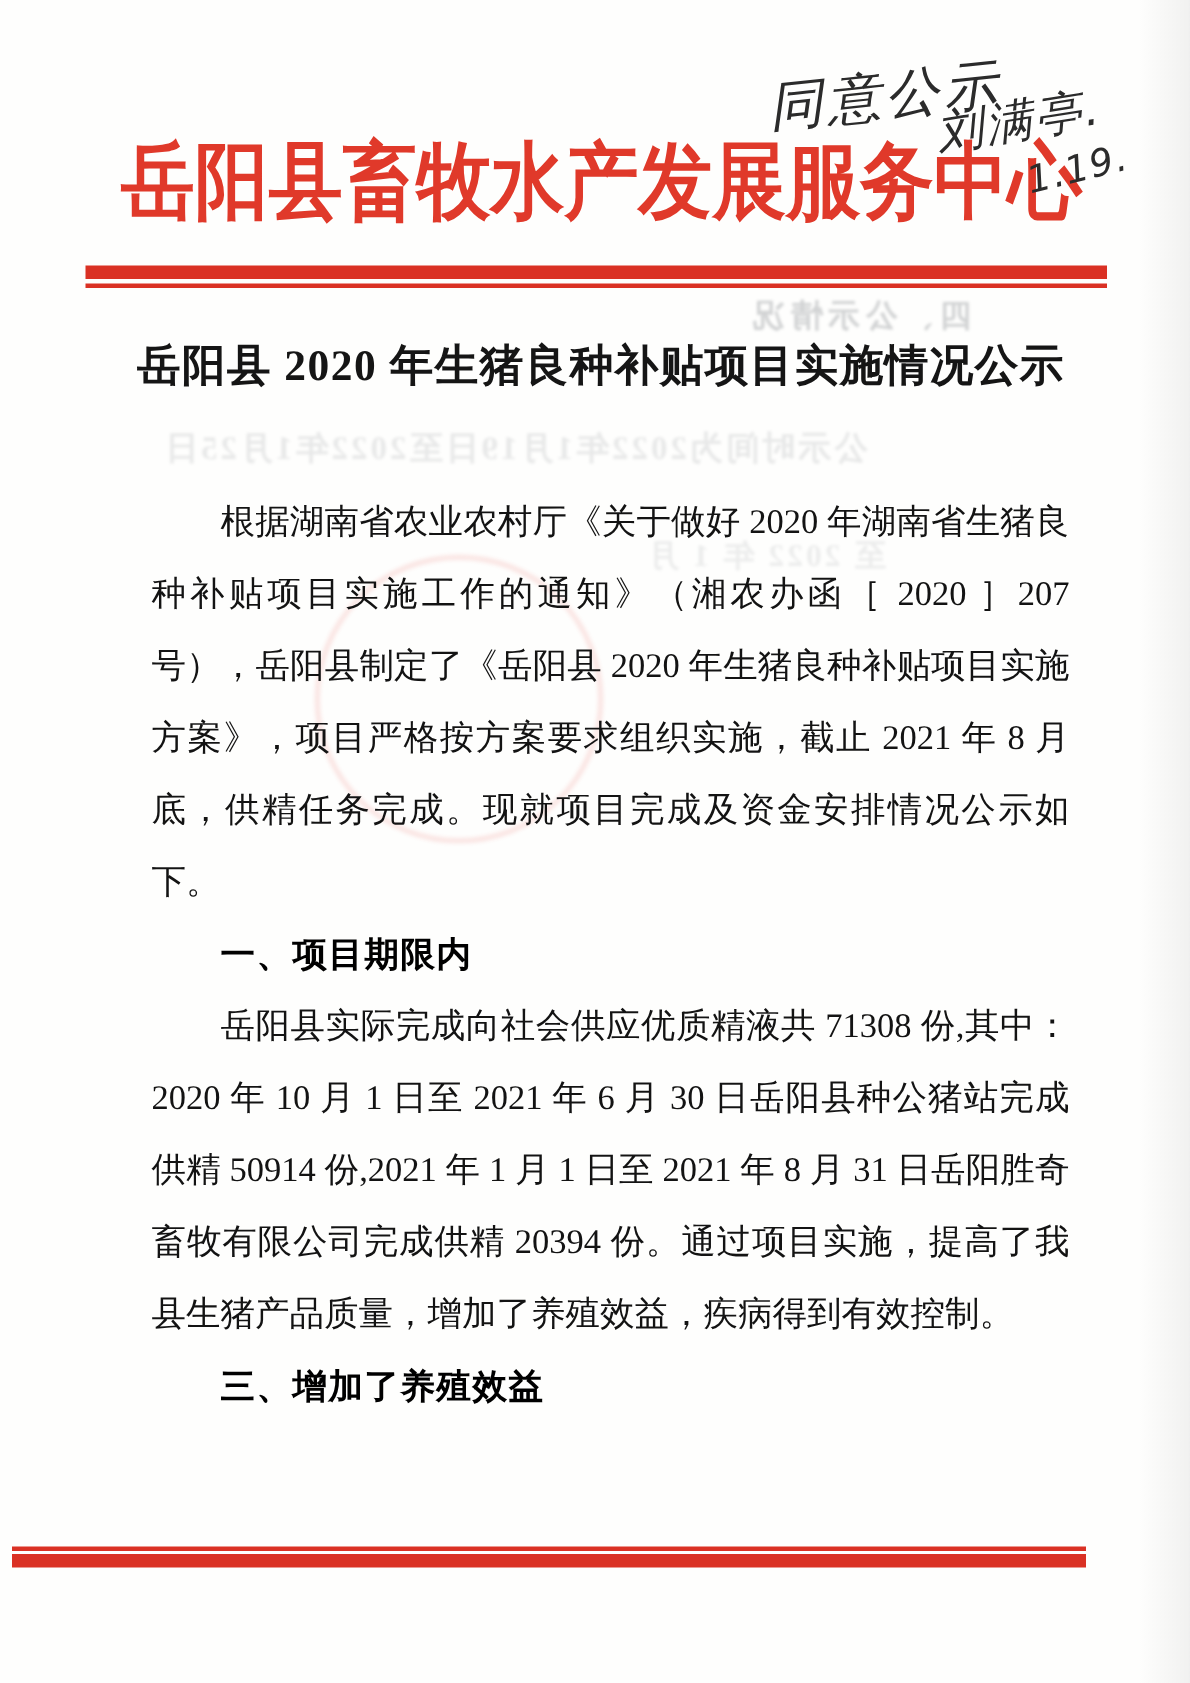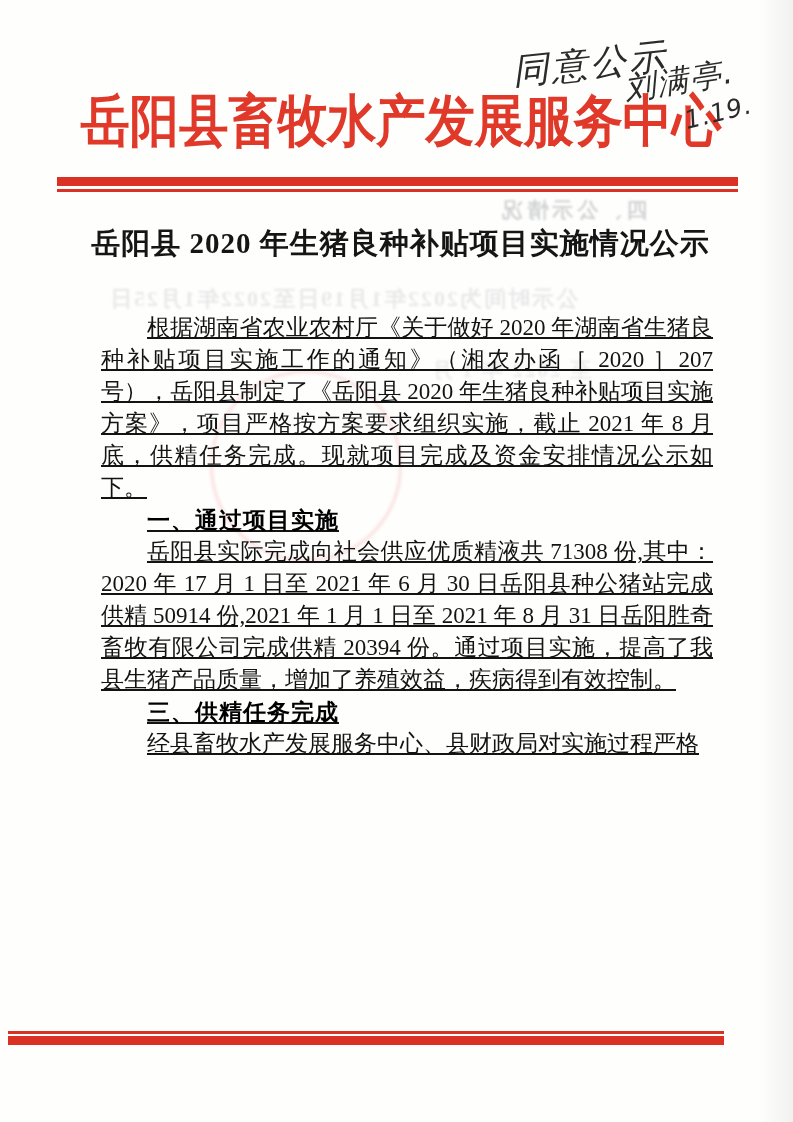--- a/index.html
+++ b/index.html
@@ -76,28 +76,27 @@
     font-weight: bold;
     color: #151515;
     letter-spacing: 1px;
     z-index: 2;
     font-family: Liberation Serif, serif;
   }
 
   
   .doc-body {
     position: absolute;
-    top: 312px; left: 101px;
+    top: 324px; left: 101px;
     width: 612px;
     font-size: 23px;
-    line-height: 32px;
+    line-height: 48px;
     color: #131313;
     text-align: justify;
     z-index: 2;
-    text-decoration: underline;
   }
   .doc-body p { margin: 0; text-indent: 2em; }
   .doc-body p.heading {
     font-family: "Liberation Sans", sans-serif;
     font-weight: bold;
     color: #000;
     letter-spacing: 1px;
   }
 
   
@@ -142,23 +141,22 @@
 
   <h1 class="org-title">岳阳县畜牧水产发展服务中心</h1>
   <div class="rule rule-head-thick"></div>
   <div class="rule rule-head-thin"></div>
 
   <h2 class="doc-title">岳阳县 2020 年生猪良种补贴项目实施情况公示</h2>
 
   <div class="doc-body">
 
   <p class="body">根据湖南省农业农村厅《关于做好 2020 年湖南省生猪良种补贴项目实施工作的通知》（湘农办函［ 2020 ］207 号），岳阳县制定了《岳阳县 2020 年生猪良种补贴项目实施方案》，项目严格按方案要求组织实施，截止 2021 年 8 月底，供精任务完成。现就项目完成及资金安排情况公示如下。</p>
-      <p class="heading">一、通过项目实施</p>
-      <p class="body">岳阳县实际完成向社会供应优质精液共 71308 份,其中：2020 年 17 月 1 日至 2021 年 6 月 30 日岳阳县种公猪站完成供精 50914 份,2021 年 1 月 1 日至 2021 年 8 月 31 日岳阳胜奇畜牧有限公司完成供精 20394 份。通过项目实施，提高了我县生猪产品质量，增加了养殖效益，疾病得到有效控制。</p>
-      <p class="heading">三、供精任务完成</p>
-      <p class="body">经县畜牧水产发展服务中心、县财政局对实施过程严格</p>
+      <p class="heading">一、项目期限内</p>
+      <p class="body">岳阳县实际完成向社会供应优质精液共 71308 份,其中：2020 年 10 月 1 日至 2021 年 6 月 30 日岳阳县种公猪站完成供精 50914 份,2021 年 1 月 1 日至 2021 年 8 月 31 日岳阳胜奇畜牧有限公司完成供精 20394 份。通过项目实施，提高了我县生猪产品质量，增加了养殖效益，疾病得到有效控制。</p>
+      <p class="heading">三、增加了养殖效益</p>
     </div>
 
   <div class="rule rule-foot-thin"></div>
   <div class="rule rule-foot-thick"></div>
 
   <div class="scan-shadow"></div>
 </div>
 
 </body></html>

